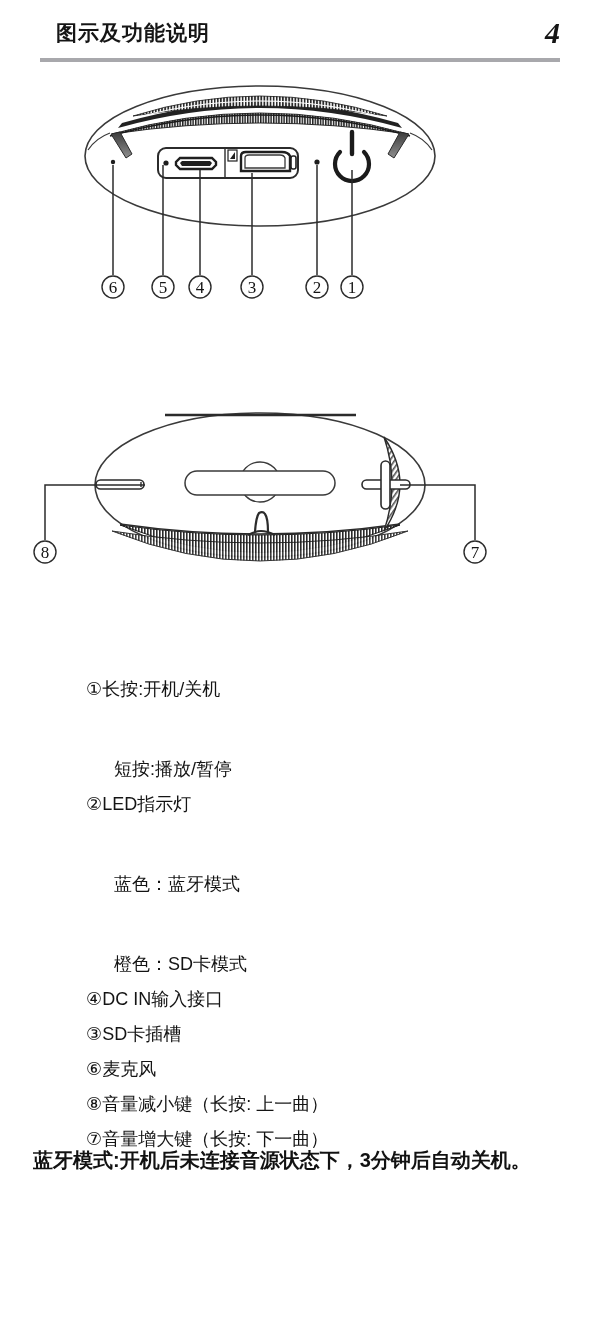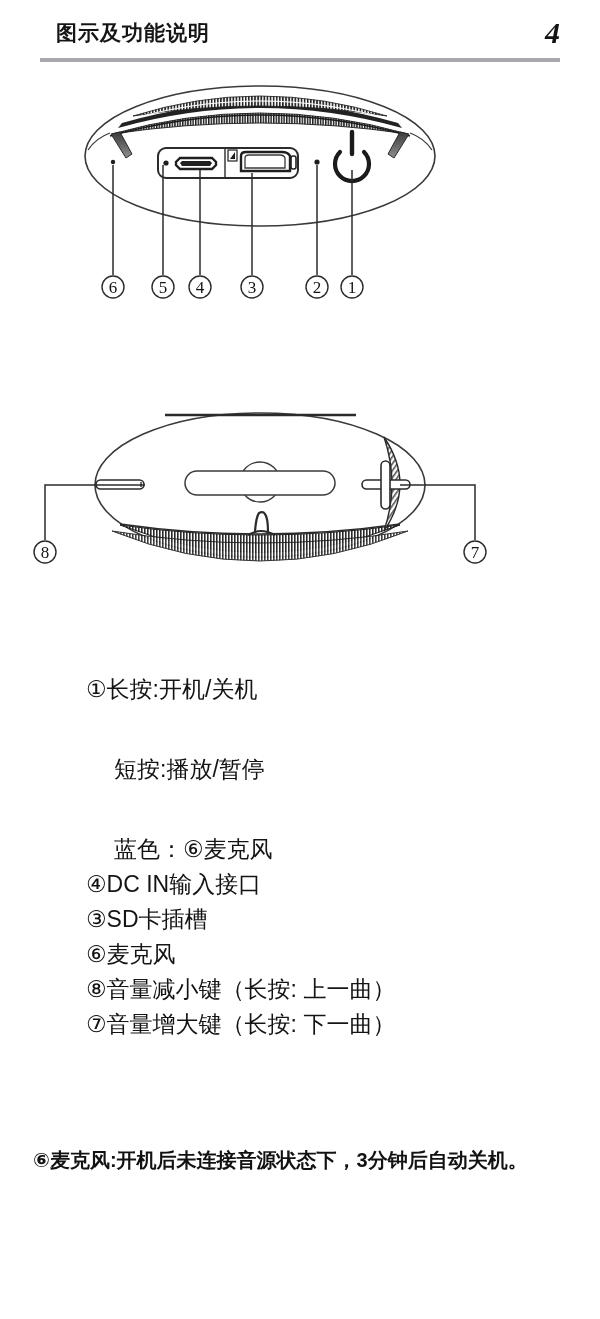--- a/index.html
+++ b/index.html
@@ -34,21 +34,21 @@
 
   
   .diagram{position:absolute;left:0;}
   .svg-block{display:block;}
 
   
   .feature-list{
     position:absolute;left:86px;top:672px;width:420px;
   }
   .feature-line{
-    font-size:23px;line-height:35px;height:35px;
+    font-size:18px;line-height:35px;height:35px;
     color:#141414;white-space:nowrap;
   }
   .feature-line.indent{padding-left:28px;margin-top:45px;}
 
   
   .footer-note{
     position:absolute;left:33px;top:1146px;width:560px;
     font-size:20px;font-weight:bold;letter-spacing:0px;
     color:#121212;white-space:nowrap;line-height:28px;
   }
@@ -234,23 +234,25 @@
           <circle cx="475" cy="157" r="11" fill="#fff" stroke="#2b2b2b" stroke-width="1.4"></circle>
           <text x="475" y="163">7</text>
         </g>
       </g>
     </svg>
   </div>
 
   <div class="feature-list">
     <div class="feature-line">①长按:开机/关机</div>
     <div class="feature-line indent">短按:播放/暂停</div>
-    <div class="feature-line indent">蓝色：⑥麦克风</div>
+    <div class="feature-line">②LED指示灯</div>
+    <div class="feature-line indent">蓝色：蓝牙模式</div>
+    <div class="feature-line indent">橙色：SD卡模式</div>
     <div class="feature-line">④DC IN输入接口</div>
     <div class="feature-line">③SD卡插槽</div>
     <div class="feature-line">⑥麦克风</div>
     <div class="feature-line">⑧音量减小键（长按: 上一曲）</div>
     <div class="feature-line">⑦音量增大键（长按: 下一曲）</div>
   </div>
 
-  <div class="footer-note">⑥麦克风:开机后未连接音源状态下，3分钟后自动关机。</div>
+  <div class="footer-note">蓝牙模式:开机后未连接音源状态下，3分钟后自动关机。</div>
 
 </div>
 
 </body></html>

